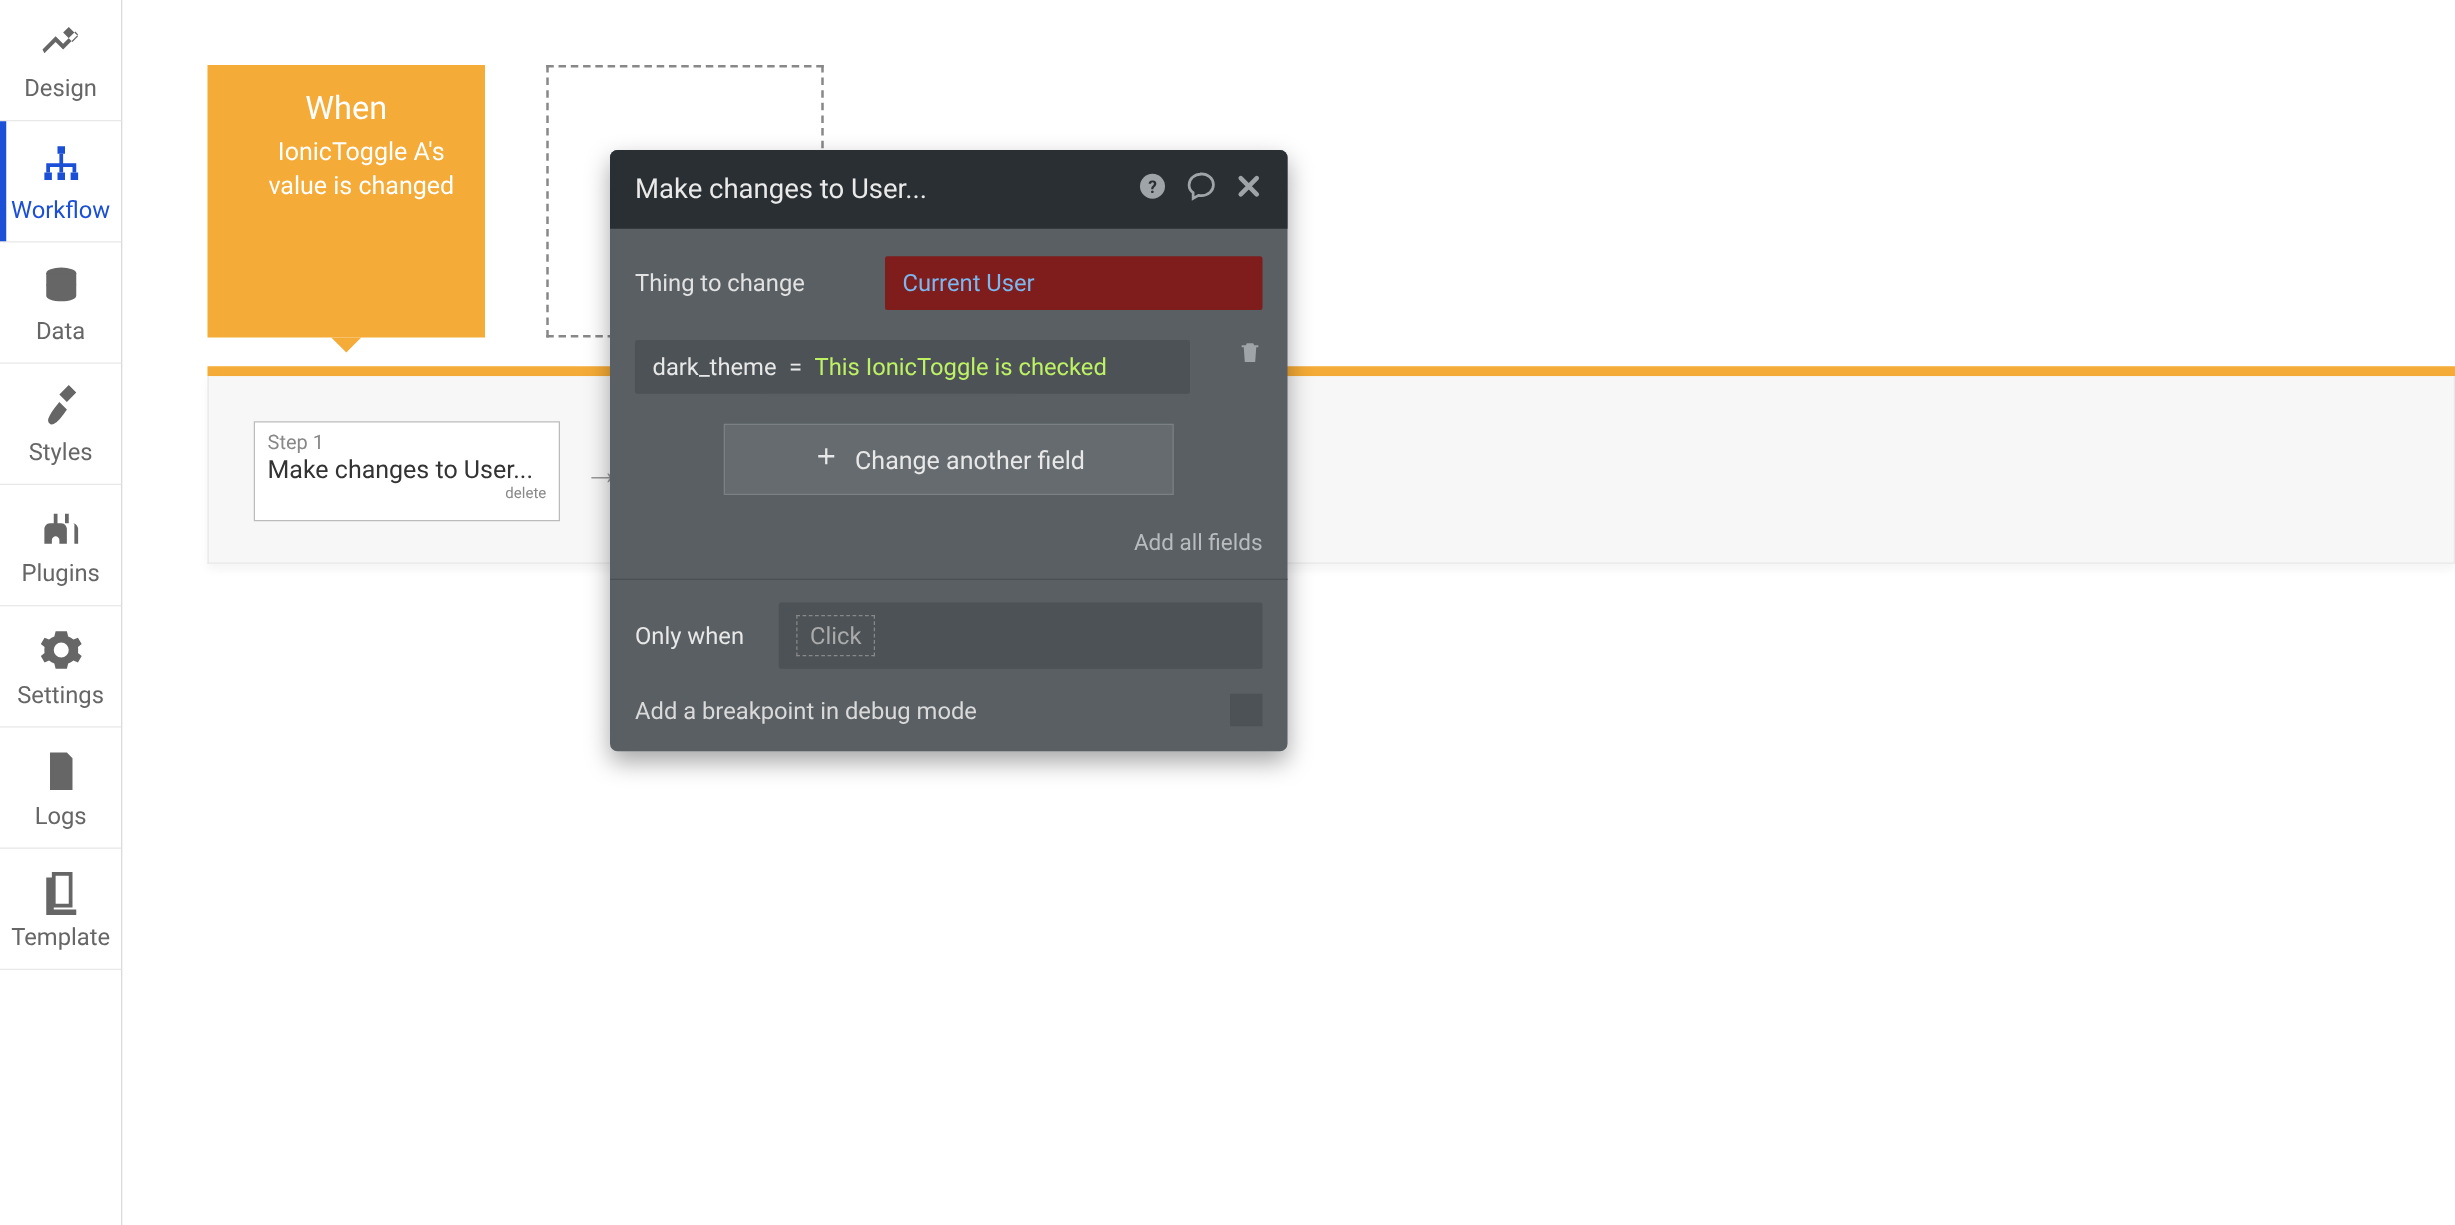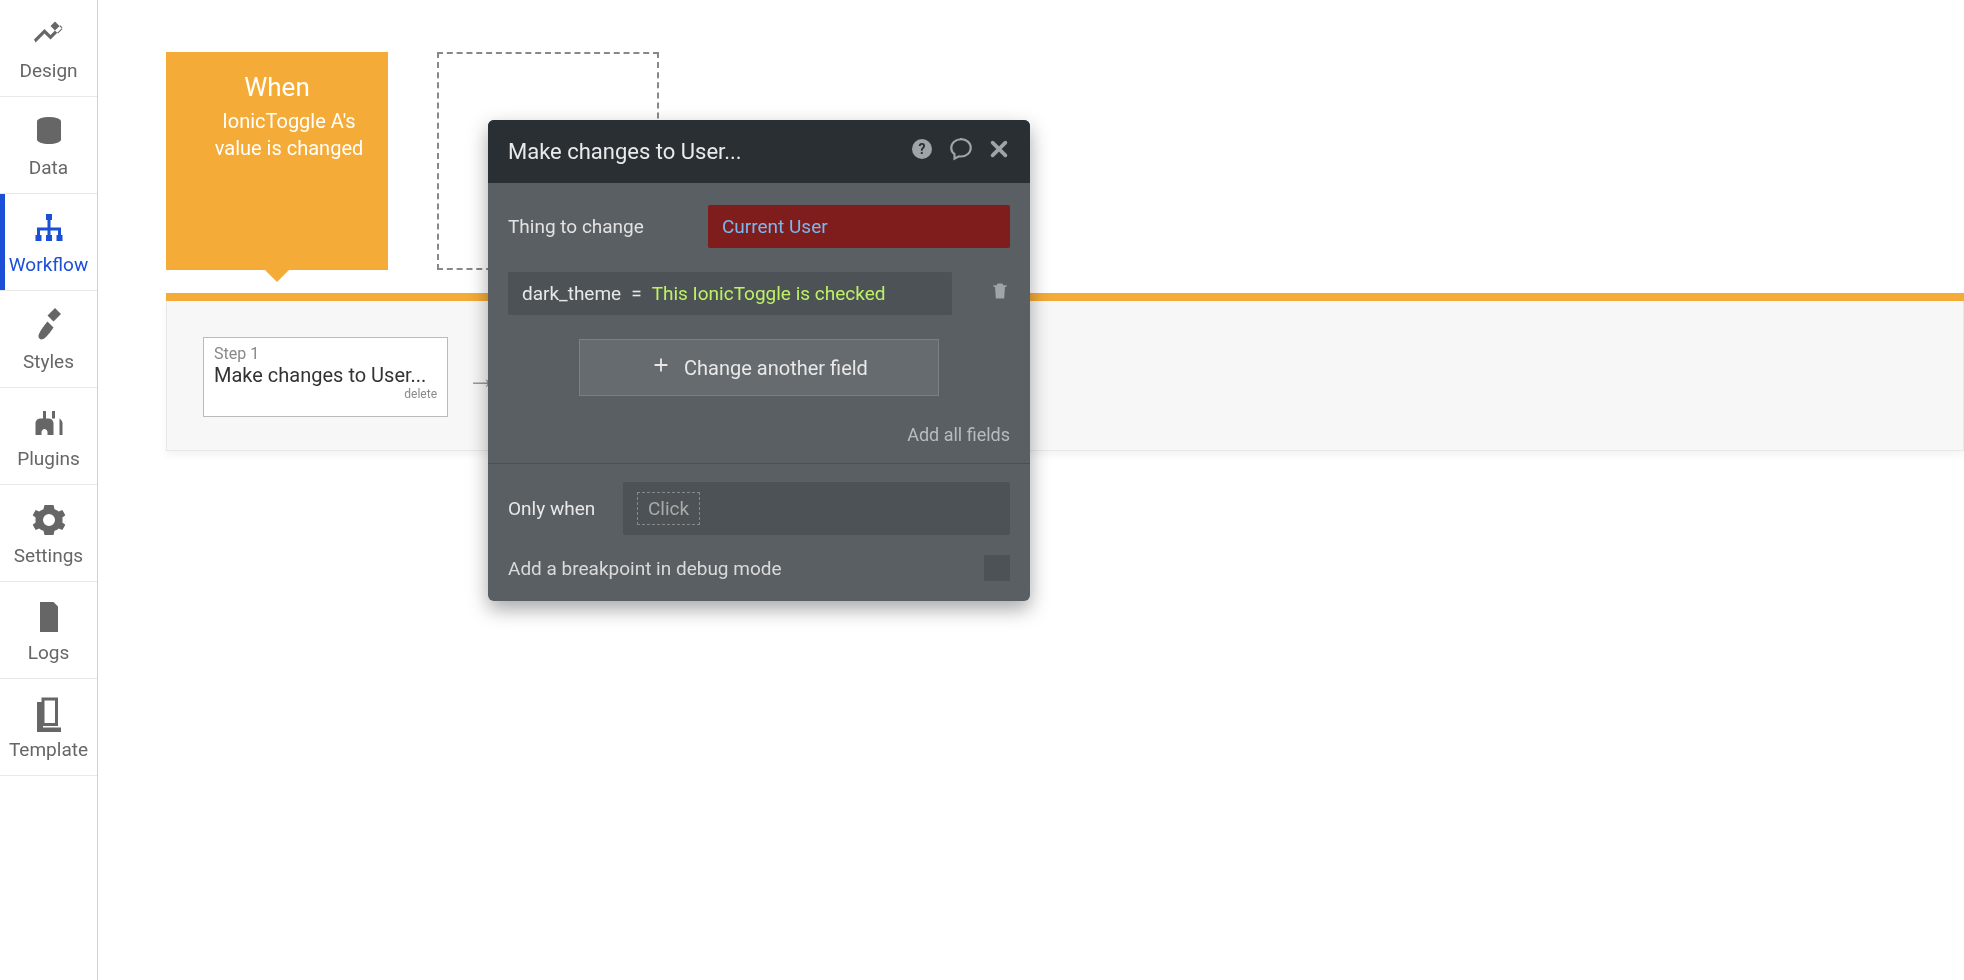--- a/index.html
+++ b/index.html
@@ -233,21 +233,21 @@
 .field-input {
   flex: 1;
   background: #7f1d1d;
   padding: 10px 14px;
   color: #7bb8f0;
   border-radius: 2px;
 }
 
 .expression-row {
   display: flex;
-  align-items: center;
+  align-items: flex-start;
   margin-bottom: 24px;
   gap: 28px;
 }
 .expression {
   flex: 1;
   background: #4c5256;
   padding: 10px 14px;
   border-radius: 2px;
   display: flex;
   align-items: center;
@@ -329,41 +329,41 @@
 
 <div class="sidebar">
   <div class="sidebar-item">
     <span class="icon">
       <svg viewBox="0 0 24 24" width="36" height="36">
           <path d="M3 17l6-6 4 4L21 7l-1.5-1.5L13 12 9 8l-7 7 1 2z M16 3l5 5-3 3-5-5 3-3z"></path>
         </svg>
     </span>
     <span class="label">Design</span>
   </div>
-  <div class="sidebar-item">
-    <span class="icon">
-      <svg viewBox="0 0 24 24" width="36" height="36">
-          <ellipse cx="12" cy="5" rx="8" ry="3"></ellipse>
-          <path d="M4 5v6c0 1.7 3.6 3 8 3s8-1.3 8-3V5"></path>
-          <path d="M4 11v6c0 1.7 3.6 3 8 3s8-1.3 8-3v-6"></path>
-        </svg>
-    </span>
-    <span class="label">Data</span>
-  </div>
   <div class="sidebar-item active">
     <span class="icon">
       <svg viewBox="0 0 24 24" width="36" height="36">
           <rect x="10" y="2" width="4" height="4"></rect>
           <rect x="3" y="16" width="4" height="4"></rect>
           <rect x="10" y="16" width="4" height="4"></rect>
           <rect x="17" y="16" width="4" height="4"></rect>
           <path d="M12 6v6M5 16v-4h14v4M12 12v4" stroke="currentColor" stroke-width="2" fill="none"></path>
         </svg>
     </span>
     <span class="label">Workflow</span>
+  </div>
+  <div class="sidebar-item">
+    <span class="icon">
+      <svg viewBox="0 0 24 24" width="36" height="36">
+          <ellipse cx="12" cy="5" rx="8" ry="3"></ellipse>
+          <path d="M4 5v6c0 1.7 3.6 3 8 3s8-1.3 8-3V5"></path>
+          <path d="M4 11v6c0 1.7 3.6 3 8 3s8-1.3 8-3v-6"></path>
+        </svg>
+    </span>
+    <span class="label">Data</span>
   </div>
   <div class="sidebar-item">
     <span class="icon">
       <svg viewBox="0 0 24 24" width="36" height="36">
           <path d="M7 21c-1 0-2-1-2-2 0-3 6-10 6-10l4 4s-5 8-8 8zM15 9l-4-4 5-5 4 4-5 5z"></path>
         </svg>
     </span>
     <span class="label">Styles</span>
   </div>
   <div class="sidebar-item">

